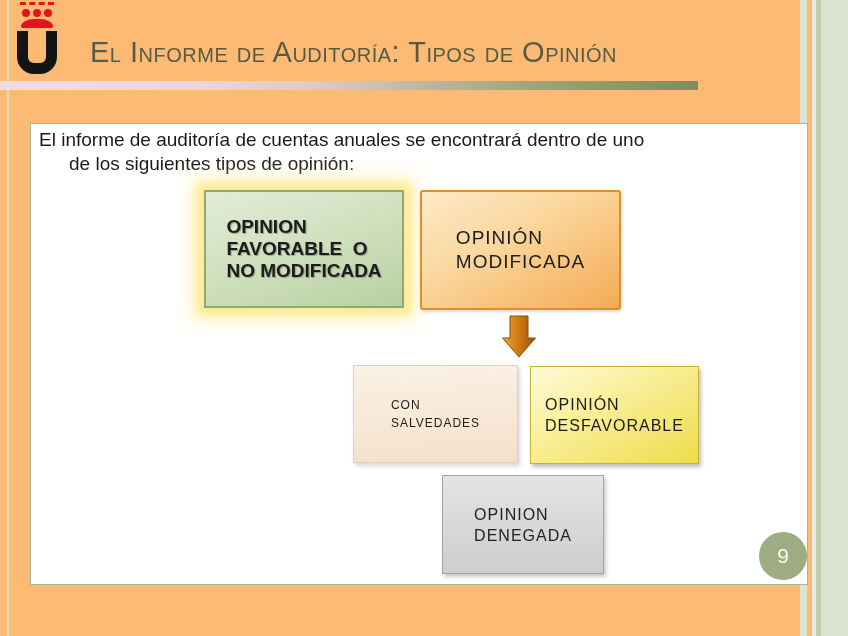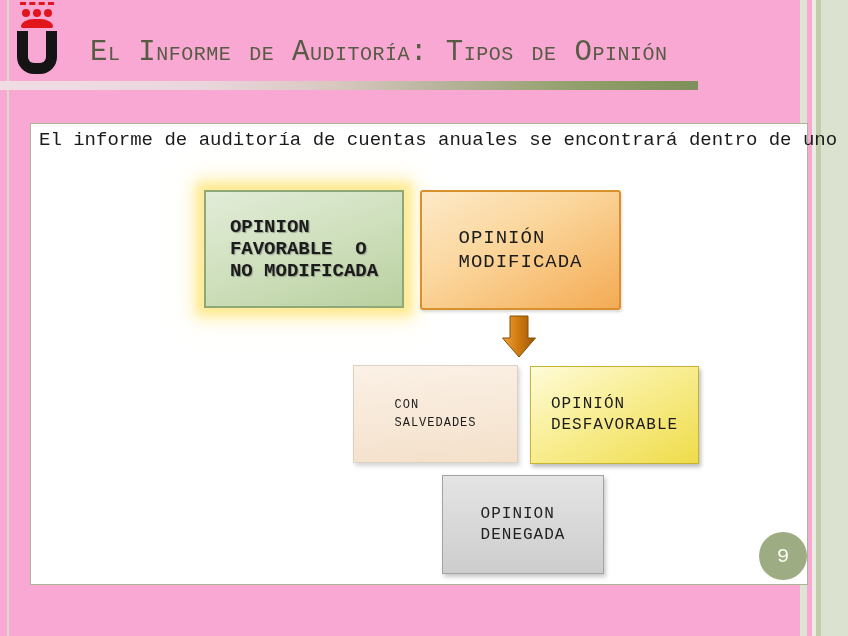--- a/index.html
+++ b/index.html
@@ -1,18 +1,18 @@
 <!DOCTYPE html>
 <html><head>
 <meta charset="utf-8">
 <style>
   html,body{margin:0;padding:0;background:#fff;}
   .slide{
-    position:relative;width:848px;height:636px;background:#f9a8d4;
-    font-family:Liberation Mono, monospace;overflow:hidden;
+    position:relative;width:848px;height:636px;background:#fdba74;
+    font-family:Liberation Sans, sans-serif;overflow:hidden;
   }
   
   .left-line{position:absolute;left:7px;top:0;width:2px;height:636px;background:#d6ddc9;}
   .stripe{position:absolute;top:0;height:636px;}
   .stripe.s1{left:800px;width:7px;background:#dee4d4;}
   .stripe.s2{left:812px;width:4px;background:#e9ede1;}
   .stripe.s3{left:816px;width:5px;background:#c2ceab;}
   .stripe.s4{left:821px;width:27px;background:#dce2d0;}
   
   .logo{position:absolute;left:16px;top:2px;width:44px;height:72px;}
@@ -84,20 +84,21 @@
     <div class="logo-dot d3"></div>
     <div class="logo-band"></div>
     <div class="logo-u"></div>
   </div>
 
   <h1 class="title">El Informe de Auditoría: Tipos de Opinión</h1>
   <div class="title-bar"></div>
 
   <div class="content-box">
     <p class="intro l1">El informe de auditoría de cuentas anuales se encontrará dentro de uno</p>
+    <p class="intro l2">de los siguientes tipos de opinión:</p>
 
     <div class="dbox favorable">
       <span class="lbl">OPINION
 FAVORABLE  O
 NO MODIFICADA</span>
     </div>
 
     <div class="dbox modificada">
       <span class="lbl">OPINIÓN
 MODIFICADA</span>

